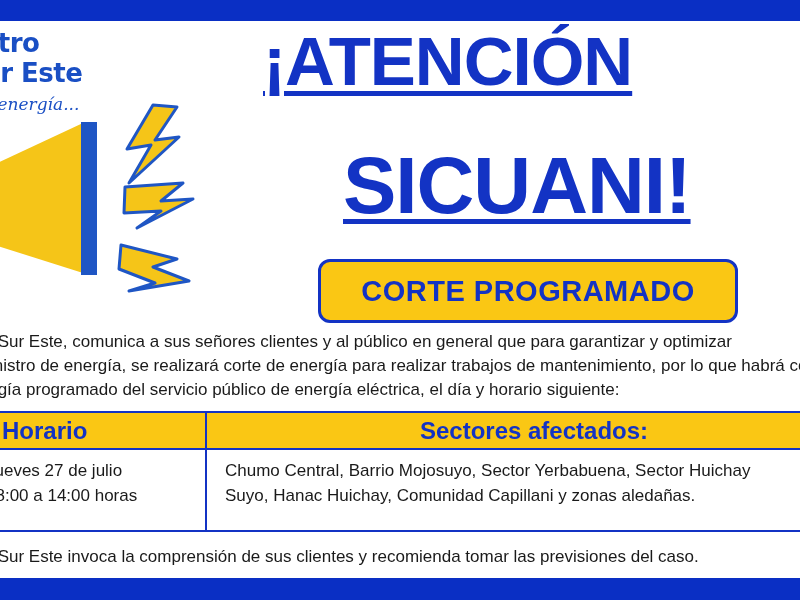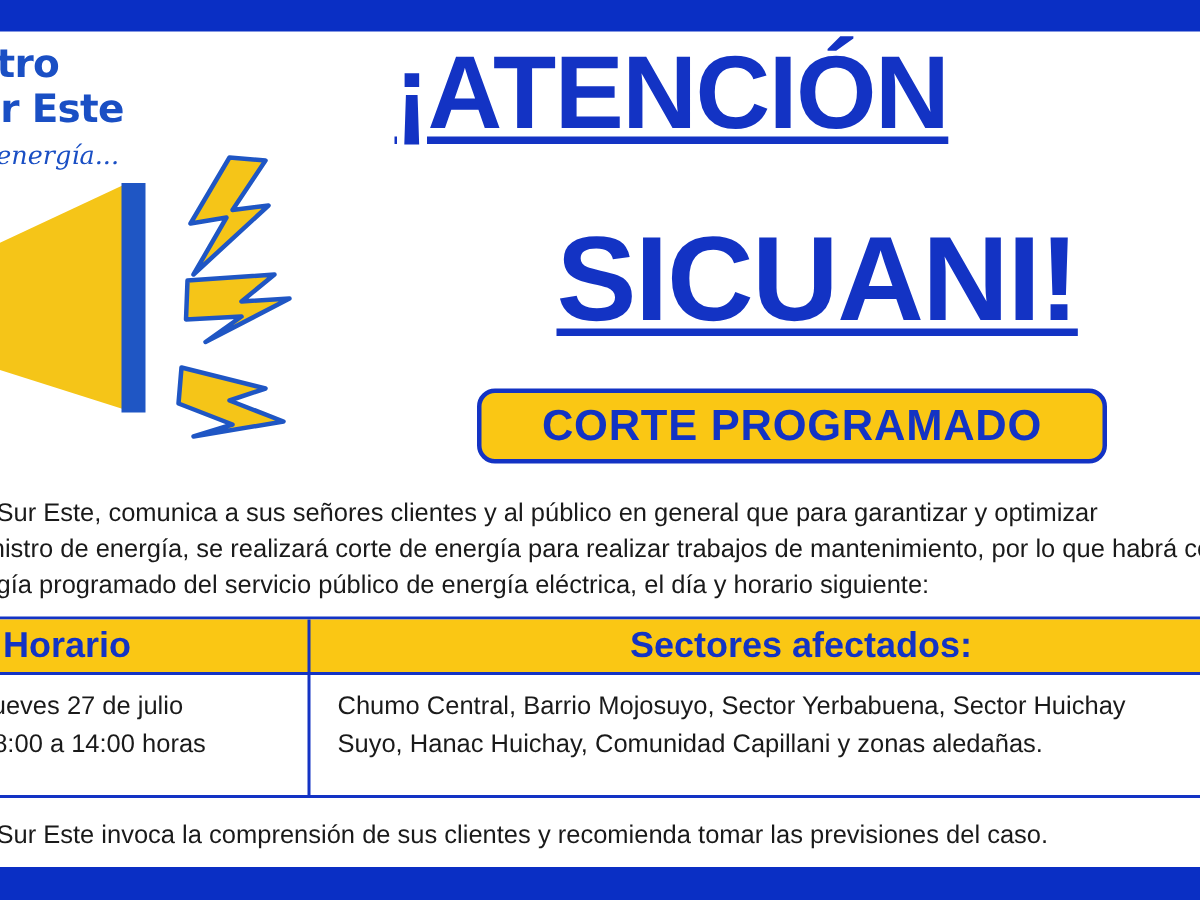--- a/index.html
+++ b/index.html
@@ -87,30 +87,29 @@
     left: 263px;
     top: 22px;
     font-size: 69px;
     letter-spacing: -1px;
   }
   .headline-2 {
     left: 343px;
     top: 140px;
     font-size: 80px;
     letter-spacing: -1px;
-    margin-left: 28px;
   }
 
   
   #badge {
     position: absolute;
     left: 318px;
     top: 259px;
     width: 420px;
-    height: 50px;
+    height: 64px;
     background: #fac714;
     border: 3px solid #1333c4;
     border-radius: 12px;
     box-sizing: border-box;
     display: flex;
     align-items: center;
     justify-content: center;
   }
   #badge .badge-label {
     color: #1333c4;

